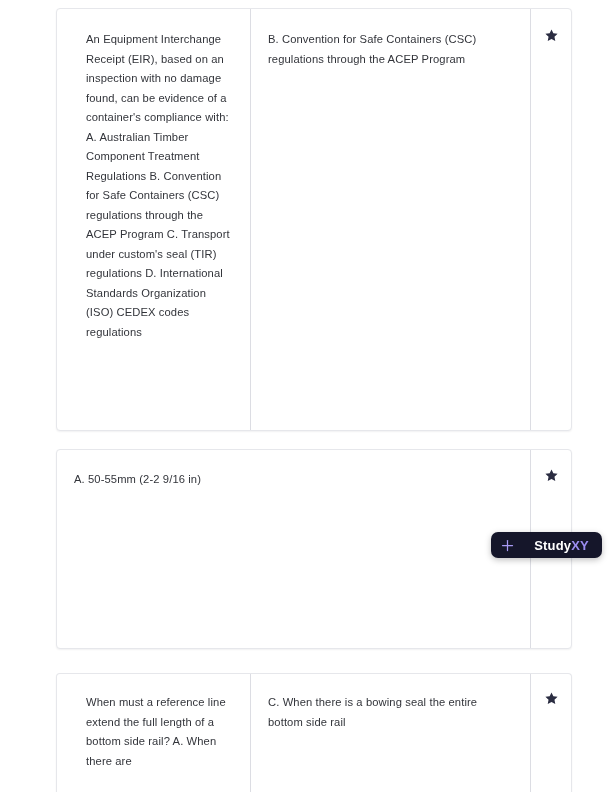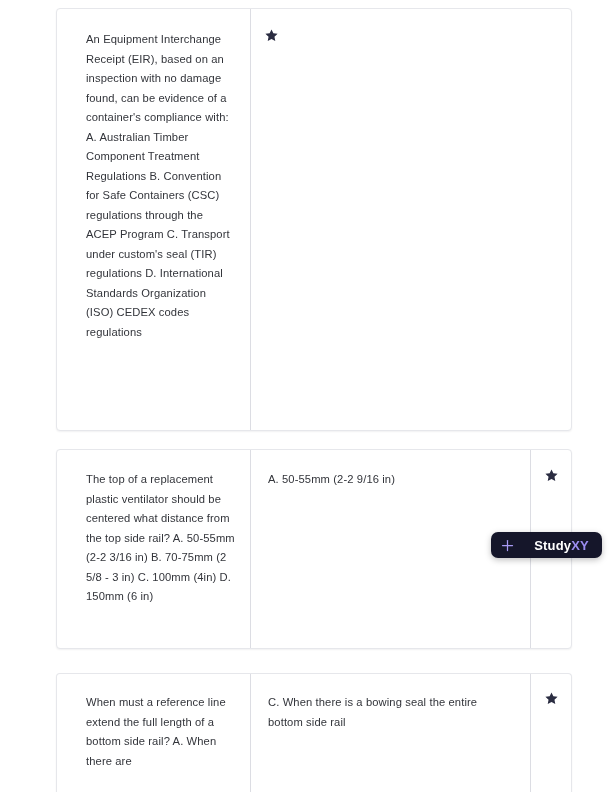--- a/index.html
+++ b/index.html
@@ -146,35 +146,35 @@
 </head>
 <body>
 
 <div class="page">
 
   <div class="card card-1">
     <div class="card-qa-row">
       <div class="col-question">
         <div class="q-text">An Equipment Interchange Receipt (EIR), based on an inspection with no damage found, can be evidence of a container's compliance with: A. Australian Timber Component Treatment Regulations B. Convention for Safe Containers (CSC) regulations through the ACEP Program C. Transport under custom's seal (TIR) regulations D. International Standards Organization (ISO) CEDEX codes regulations</div>
       </div>
+      <div class="col-answer">
+        <div class="a-text">B. Convention for Safe Containers (CSC) regulations through the ACEP Program</div>
+      </div>
       <div class="col-star">
         <span class="star-icon">
           <svg viewBox="0 0 24 24" fill="currentColor" aria-hidden="true">
             <path d="M12 2.2l2.95 6.2 6.8.86-5 4.72 1.3 6.82L12 17.5l-6.05 3.3 1.3-6.82-5-4.72 6.8-.86z"></path>
           </svg>
         </span>
       </div>
     </div>
   </div>
 
   <div class="card card-2">
     <div class="card-qa-row">
-      <div class="col-question">
-        <div class="q-text">The top of a replacement plastic ventilator should be centered what distance from the top side rail? A. 50-55mm (2-2 3/16 in) B. 70-75mm (2 5/8 - 3 in) C. 100mm (4in) D. 150mm (6 in)</div>
-      </div>
       <div class="col-answer">
         <div class="a-text">A. 50-55mm (2-2 9/16 in)</div>
       </div>
       <div class="col-star">
         <span class="star-icon">
           <svg viewBox="0 0 24 24" fill="currentColor" aria-hidden="true">
             <path d="M12 2.2l2.95 6.2 6.8.86-5 4.72 1.3 6.82L12 17.5l-6.05 3.3 1.3-6.82-5-4.72 6.8-.86z"></path>
           </svg>
         </span>
       </div>

